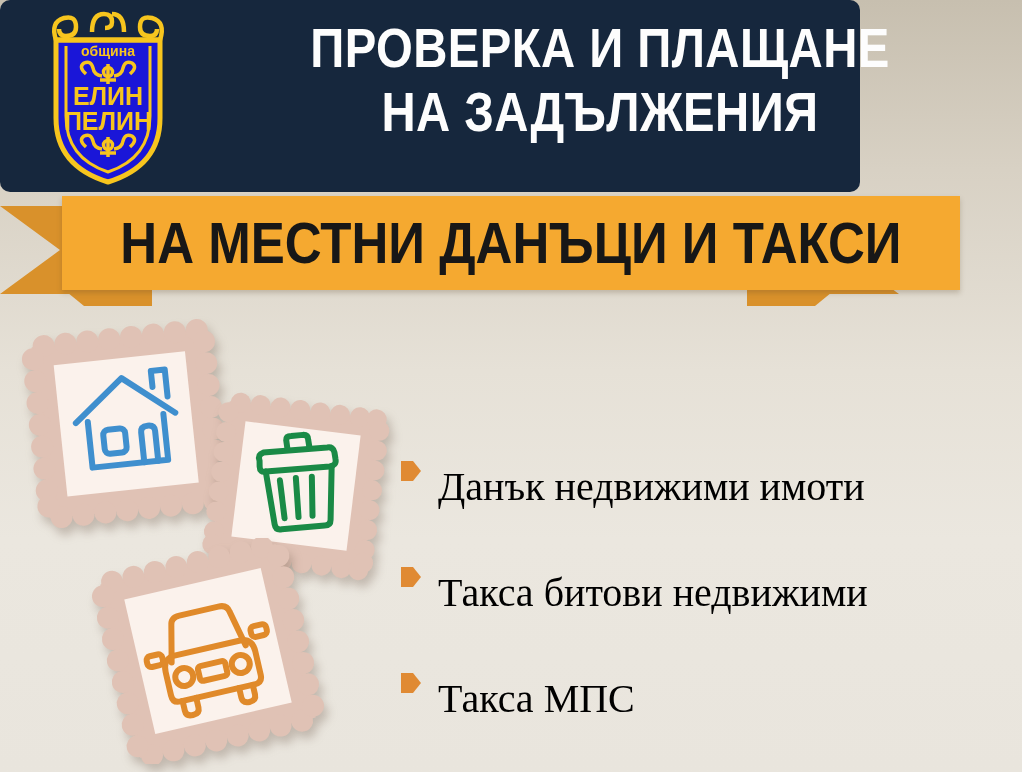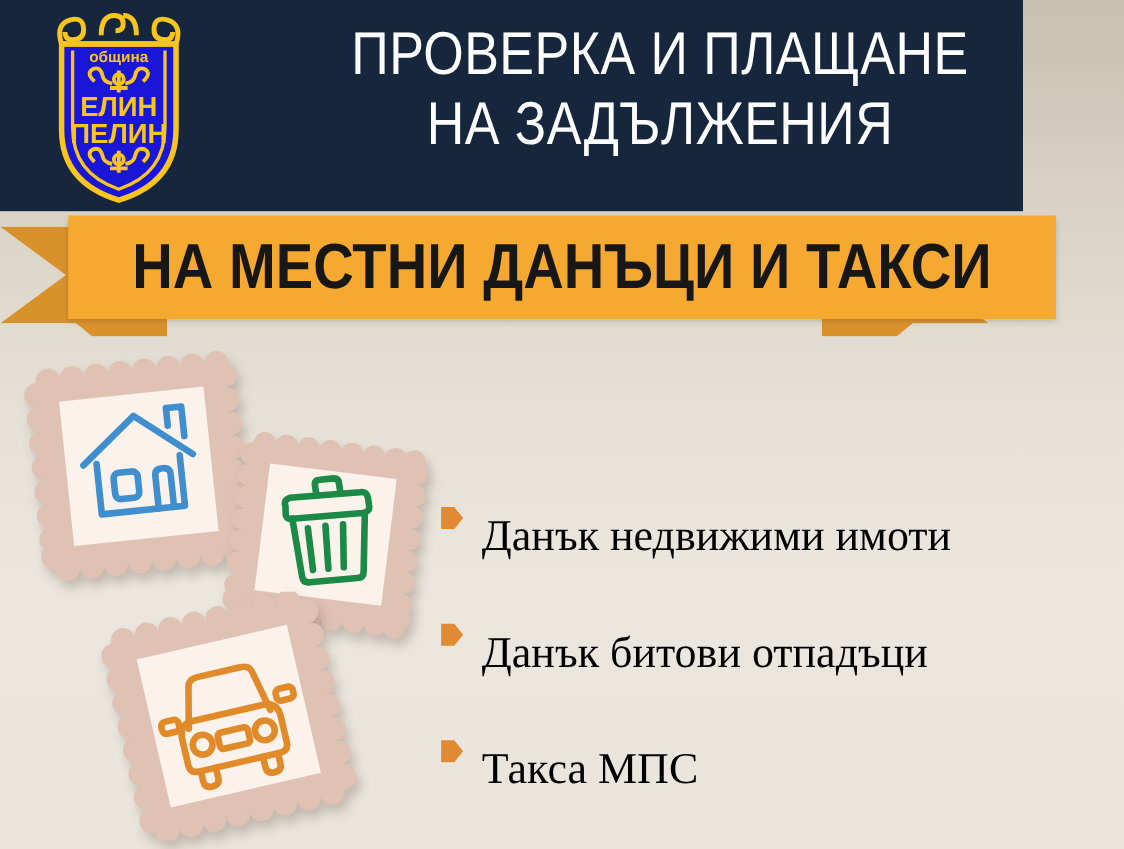--- a/index.html
+++ b/index.html
@@ -4,32 +4,32 @@
 <style>
   html,body{margin:0;padding:0;}
   body{
     width:1022px;height:772px;overflow:hidden;position:relative;
     font-family:"Liberation Sans",sans-serif;
     background:linear-gradient(180deg,#c7bfaf 0%,#d8d1c4 22%,#e6e1d7 48%,#ebe7df 70%,#e9e5dd 100%);
   }
 
   
   #header{
-    position:absolute;left:0;top:0;width:930px;height:192px;
+    position:absolute;left:0;top:0;width:860px;height:192px;
     background:#16273d;
-    display:flex;align-items:center;
+    display:flex;align-items:center;border-radius:10px;
   }
   #crest-wrap{
     position:absolute;left:34px;top:6px;width:148px;height:180px;
   }
   #crest-wrap svg{display:block;}
   #title-block{
     position:absolute;left:190px;top:16px;width:820px;
     text-align:center;color:#fdfdfd;
-    font-weight:normal;
+    font-weight:bold;
     font-family:"Liberation Sans",sans-serif;
     letter-spacing:.5px;
   }
   .title-line{
     font-size:55px;line-height:64px;
     transform:scaleX(.86);transform-origin:center center;
     white-space:nowrap;
   }
 
   
@@ -318,21 +318,21 @@
     <svg class="bullet-marker" viewBox="0 0 22 26">
       <path d="M1 3 L13 3 L21 13 L13 23 L1 23 Z" fill="#e08a33"></path>
     </svg>
     <span class="bullet-label">Данък недвижими имоти</span>
   </div>
 
   <div class="bullet-row">
     <svg class="bullet-marker" viewBox="0 0 22 26">
       <path d="M1 3 L13 3 L21 13 L13 23 L1 23 Z" fill="#e08a33"></path>
     </svg>
-    <span class="bullet-label">Данък битови отпадъци</span>
+    <span class="bullet-label">Такса битови недвижими</span>
   </div>
 
   <div class="bullet-row">
     <svg class="bullet-marker" viewBox="0 0 22 26">
       <path d="M1 3 L13 3 L21 13 L13 23 L1 23 Z" fill="#e08a33"></path>
     </svg>
     <span class="bullet-label">Такса МПС</span>
   </div>
 
 </div>

